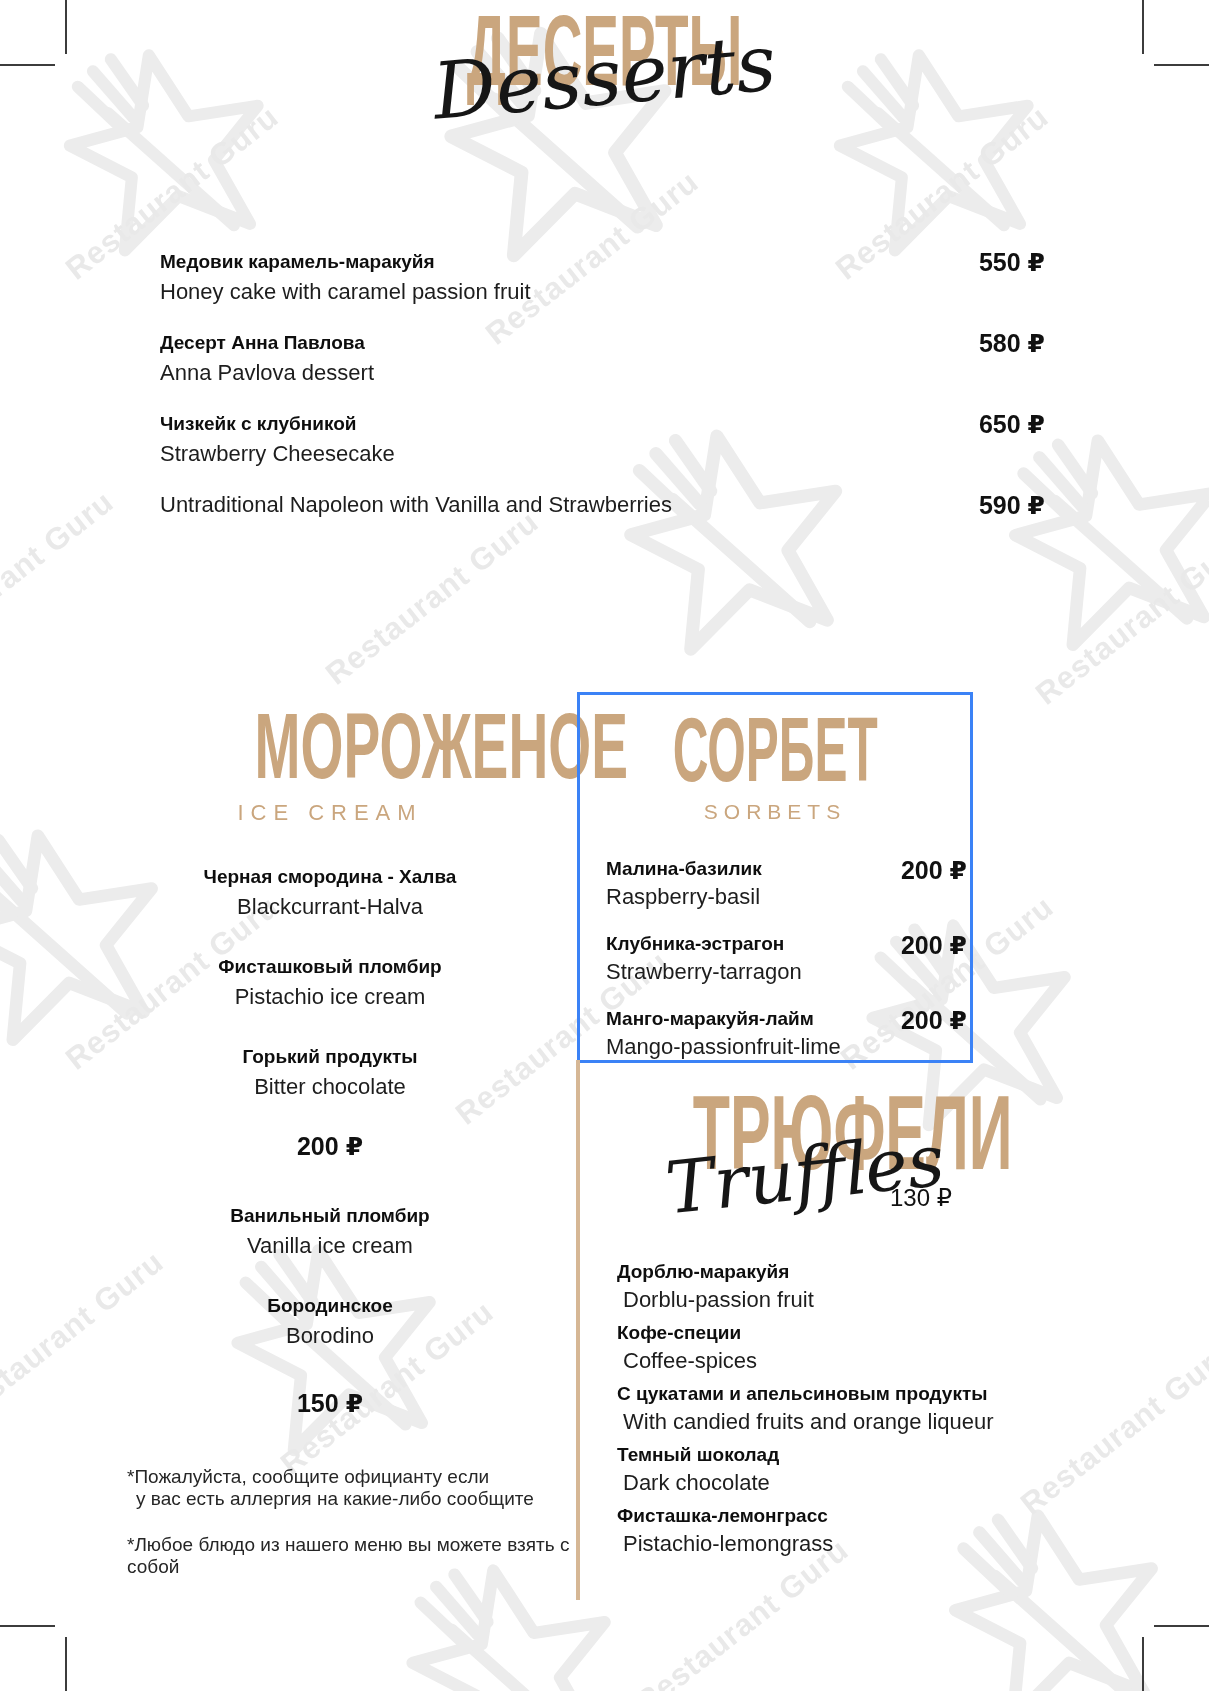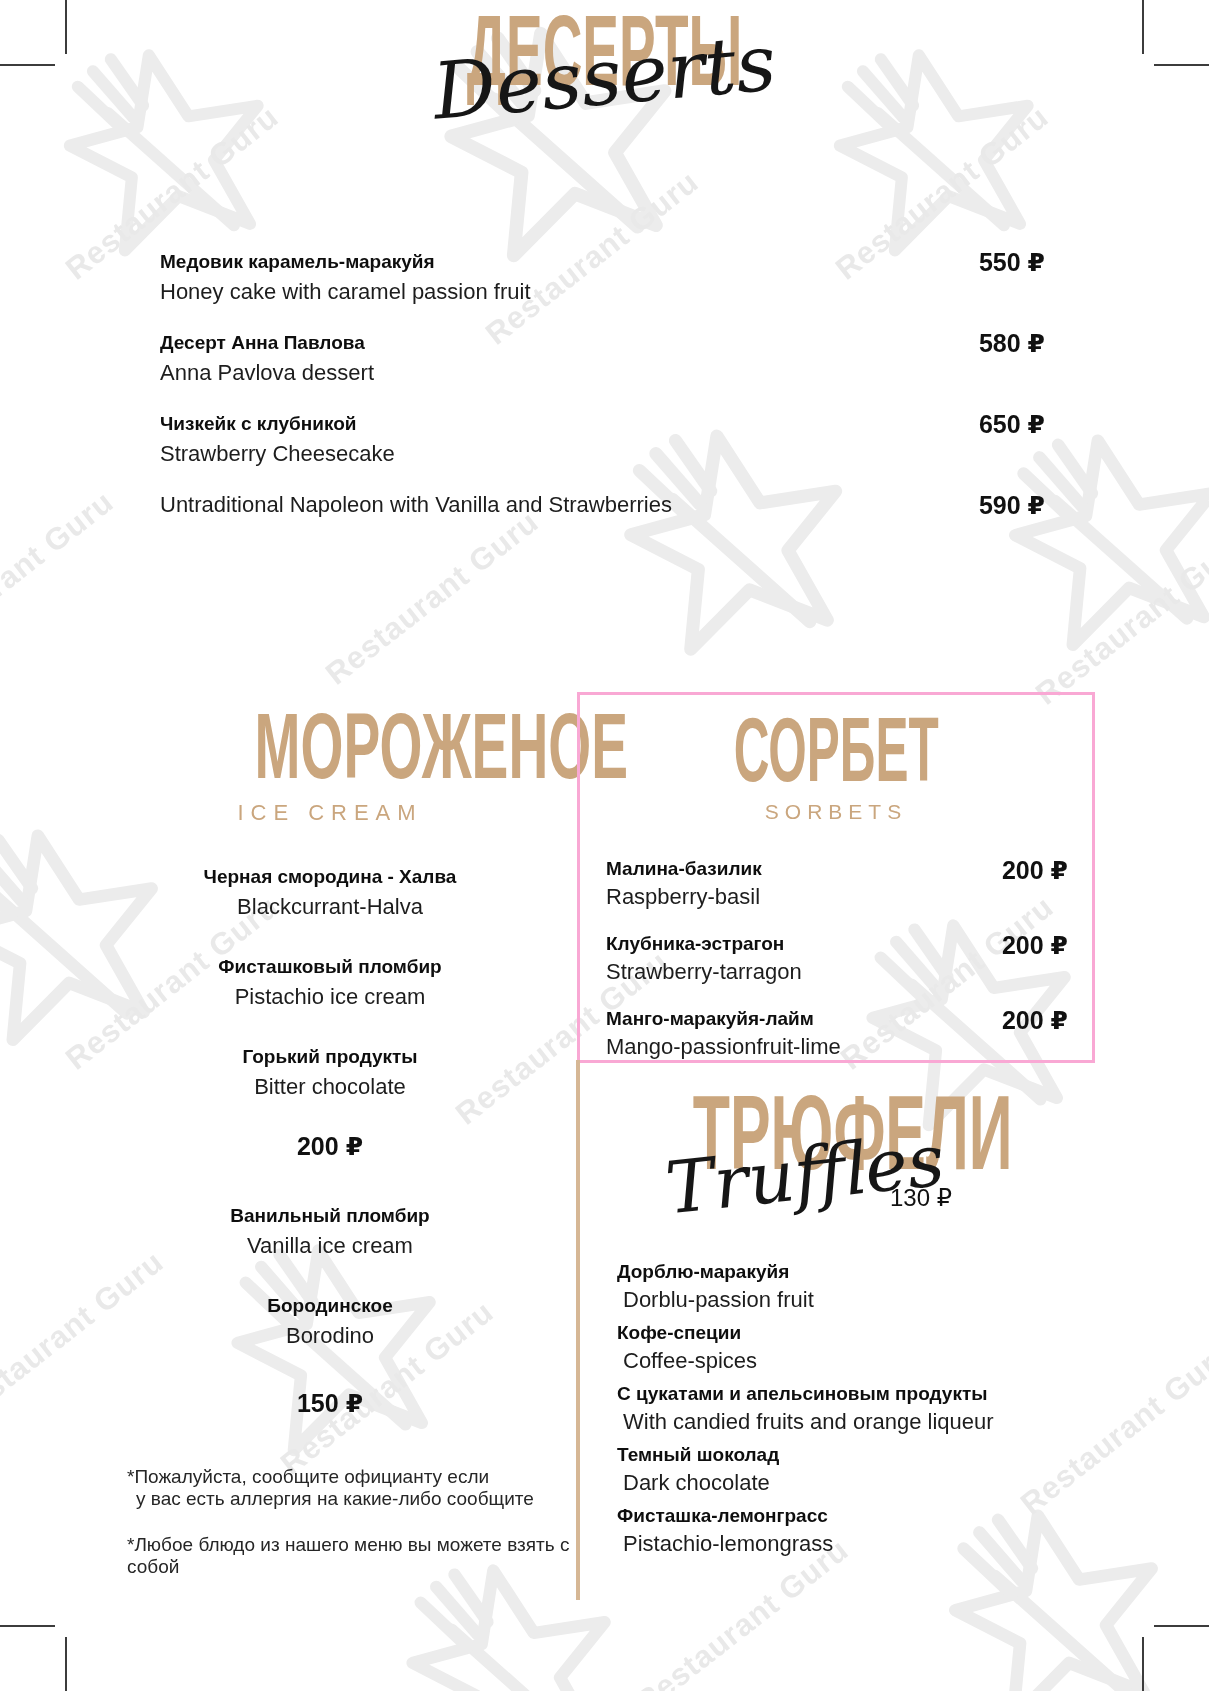--- a/index.html
+++ b/index.html
@@ -35,27 +35,27 @@
   .icecream { left:130px; top:700px; width:400px; text-align:center; }
   .ic-title { font-size:92px; line-height:1; font-weight:bold; }
   .ic-title .condensed { transform:scaleX(0.60); }
   .ic-sub { font-size:22px; letter-spacing:7px; margin-top:8px; font-weight:400; }
   .ic-items { margin-top:36px; }
   .ic-pair { margin-bottom:30px; }
   .ic-price { font-size:25px; font-weight:bold; margin:8px 0 40px 0; }
   .ic-price.last { margin:12px 0 0 0; }
 
   .sorbet-box {
-    left:577px; top:692px; width:518px; height:371px;
-    border:3px solid #f9a8d4; box-sizing:border-box; text-align:center;
+    left:577px; top:692px; width:396px; height:371px;
+    border:3px solid #3b82f6; box-sizing:border-box; text-align:center;
   }
   .sb-title { font-size:90px; line-height:1; font-weight:bold; margin-top:10px; }
   .sb-title .condensed { transform:scaleX(0.55); }
   .sb-sub { font-size:21px; letter-spacing:6px; margin-top:5px; }
-  .sb-items { position:absolute; left:26px; right:24px; top:160px; text-align:left; }
+  .sb-items { position:absolute; left:26px; right:3px; top:160px; text-align:left; }
   .sb-row { display:flex; justify-content:space-between; align-items:flex-start; margin-bottom:19px; }
   .sb-row .name-ru, .sb-row .name-en { line-height:28px; }
 
   .truffles-title { left:577px; top:1080px; width:466px; text-align:left; }
   .tr-title { font-size:105px; line-height:1; font-weight:bold; }
   .tr-title .condensed { transform:scaleX(0.58); }
   .truffles-script { left:655px; top:1138px; width:300px; text-align:center; font-size:72px; line-height:1; transform:rotate(-6deg); }
   .truffles-price { left:890px; top:1184px; font-size:24px; font-weight:normal; }
   .truffle-items { left:617px; top:1258px; width:440px; }
   .tr-pair { margin-bottom:5px; }

